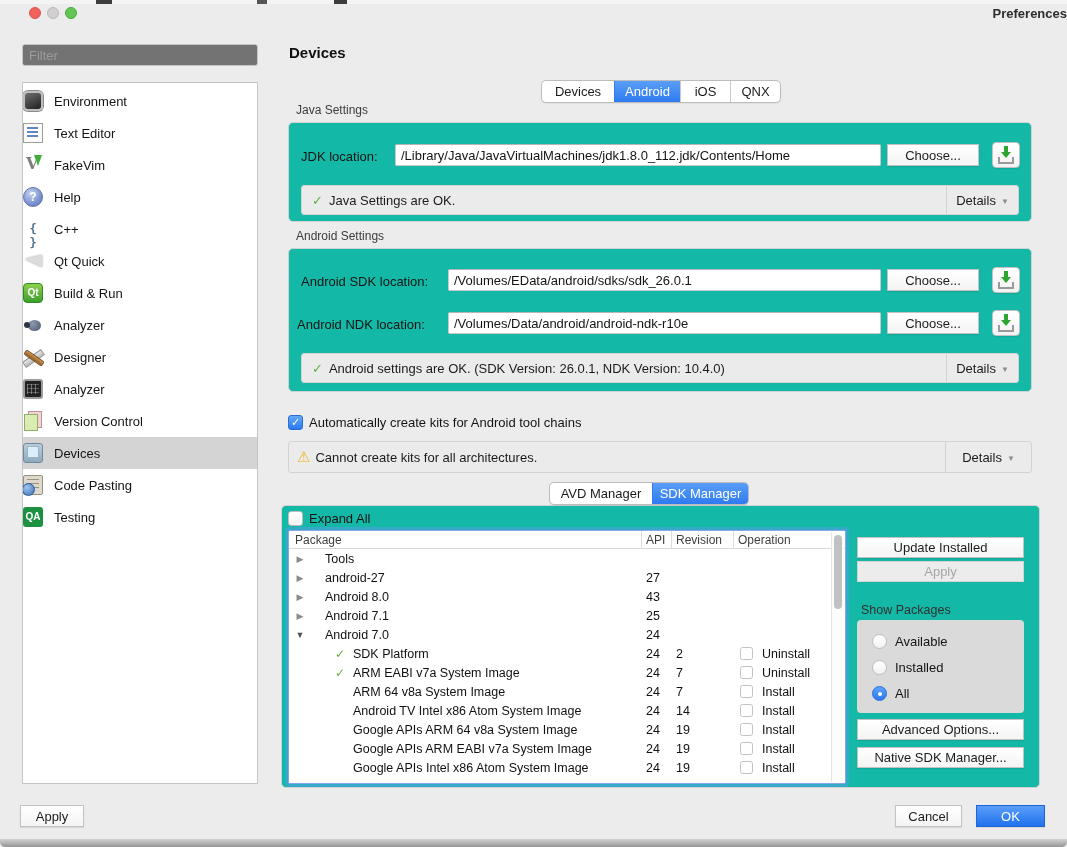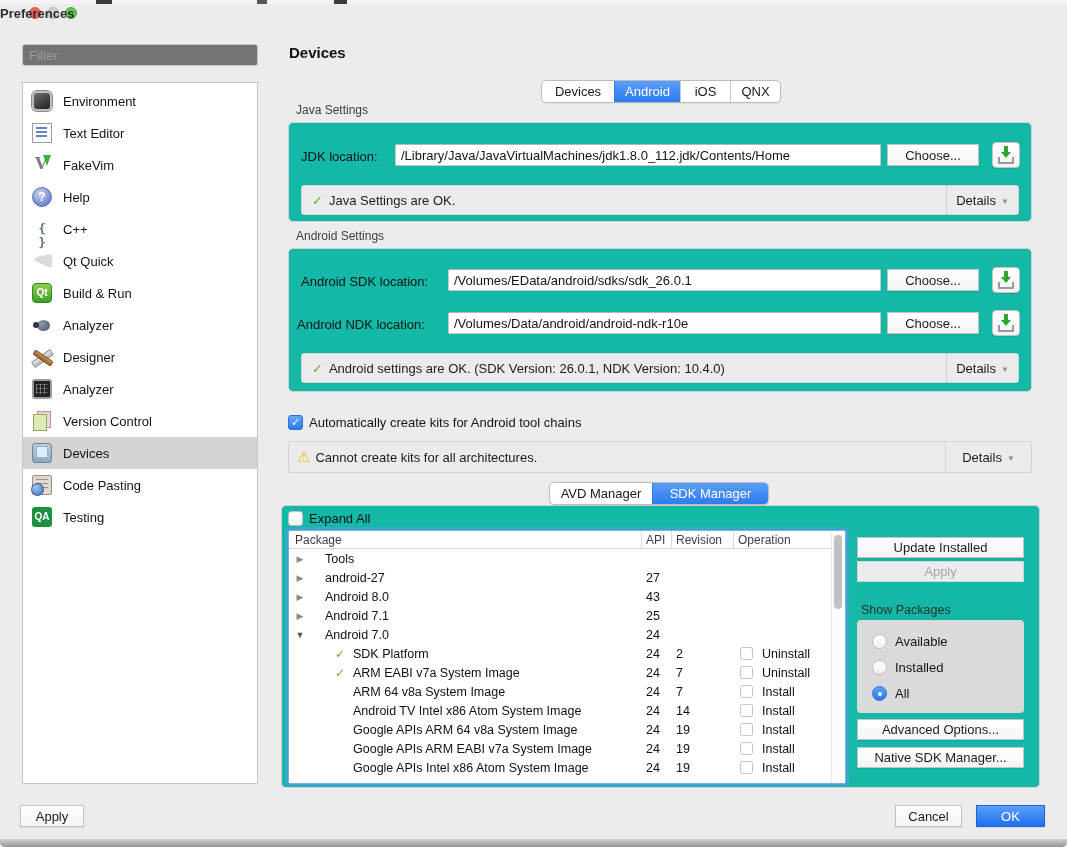--- a/index.html
+++ b/index.html
@@ -13,27 +13,27 @@
   .top-sliver .m1{left:96px;width:16px}
   .top-sliver .m2{left:257px;width:10px;background:#555}
   .top-sliver .m3{left:334px;width:13px}
 
   
   .titlebar{position:absolute;left:0;top:4px;width:1067px;height:24px}
   .tl{position:absolute;top:3px;width:12px;height:12px;border-radius:50%}
   .tl.red{left:29px;background:#f0625b;border:1px solid #d8554e}
   .tl.gray{left:47px;background:#d2d0d0;border:1px solid #b9b7b7}
   .tl.green{left:65px;background:#62c554;border:1px solid #47a73c}
-  .title{position:absolute;left:0;right:0;top:0;text-align:left;font-size:13px;font-weight:600;color:#2d2d2d;line-height:20px}
+  .title{position:absolute;left:0;right:0;top:0;text-align:right;font-size:13px;font-weight:600;color:#2d2d2d;line-height:20px}
 
   
   .filter{position:absolute;left:22px;top:44px;width:236px;height:22px;border:1px solid #c4c4c4;border-radius:3px;background:#737373;font-size:13px;padding:0 6px;color:#1a1a1a;font-family:inherit}
   .filter::placeholder{color:#9b9b9b}
   .side-list{position:absolute;left:22px;top:82px;width:236px;height:702px;background:#fff;border:1px solid #c4c4c4;padding-top:2px;overflow:hidden}
-  .side-item{height:32px;display:flex;align-items:center;gap:11px;padding-left:9px;font-size:13px;color:#141414}
+  .side-item{height:32px;display:flex;align-items:center;gap:11px;font-size:13px;color:#141414}
   .side-item.selected{background:#d4d4d4}
 
   
   .ic{width:20px;height:20px;position:relative;flex:none;display:inline-block}
   .environment-icon{background:linear-gradient(150deg,#707070,#1e1e1e);border:2px solid #bdbdbd;border-radius:5px;box-shadow:0 0 0 1px #8c8c8c}
   .text-editor-icon{background:#fafafa;border:1px solid #9e9e9e}
   .text-editor-icon::before{content:"";position:absolute;left:3px;right:4px;top:3px;bottom:3px;background:repeating-linear-gradient(#5f87c0 0 2px,transparent 2px 4px)}
   .fakevim-icon::before{content:"V";position:absolute;left:3px;top:-1px;font:bold 16px "DejaVu Serif",serif;color:#7d7d7d}
   .fakevim-icon::after{content:"";position:absolute;right:1px;top:0;width:8px;height:11px;background:#3fae3b;clip-path:polygon(0 0,100% 0,50% 100%)}
   .help-icon{background:radial-gradient(circle at 38% 30%,#c6d4f2,#7089c9 70%);border:1px solid #5c73ae;border-radius:50%}
@@ -77,21 +77,21 @@
   .seg-item{display:flex;align-items:center;justify-content:center;font-size:13px;color:#1a1a1a;height:21px;border-left:1px solid #c9c9c9}
   .seg-item:first-child{border-left:none}
   .seg-item.sel{background:linear-gradient(#5a9ef8,#2e7bf0);color:#fff;border-left-color:#2e7bf0}
   .device-seg{left:541px;top:80px}
   .device-seg .seg-item:nth-child(1){width:72px}
   .device-seg .seg-item:nth-child(2){width:66px}
   .device-seg .seg-item:nth-child(3){width:50px}
   .device-seg .seg-item:nth-child(4){width:50px}
   .manager-seg{left:549px;top:482px;z-index:3}
   .manager-seg .seg-item:nth-child(1){width:102px}
-  .manager-seg .seg-item:nth-child(2){width:116px}
+  .manager-seg .seg-item:nth-child(2){width:96px}
 
   .group-label{position:absolute;font-size:12px;color:#3c3c3c}
   .group-box{position:absolute;background:#14b8a6;border:1px solid #d2d2d2;border-radius:5px}
   .fld-label{position:absolute;font-size:13px;color:#141414}
 
   .status{position:absolute;background:#ebebeb;border:1px solid #d3d3d3;border-radius:3px;display:flex;align-items:center}
   .ok-check{color:#5fae3f;font-weight:bold;margin:0 6px 0 10px;font-size:13px}
   .warn-icon{color:#f3b51f;font-size:15px;margin:0 5px 0 8px}
   .status-text{font-size:13px;color:#1b1b1b}
   .details{margin-left:auto;align-self:stretch;display:flex;align-items:center;justify-content:center;gap:5px;width:72px;border-left:1px solid #d3d3d3;font-size:13px;color:#1b1b1b}

